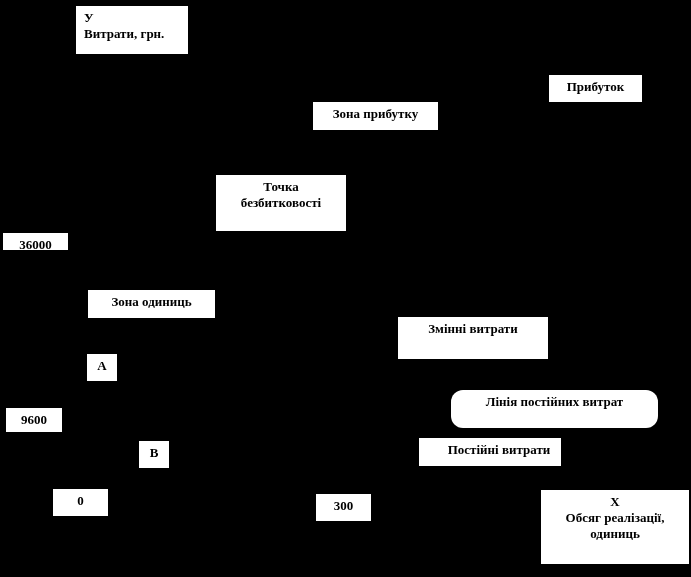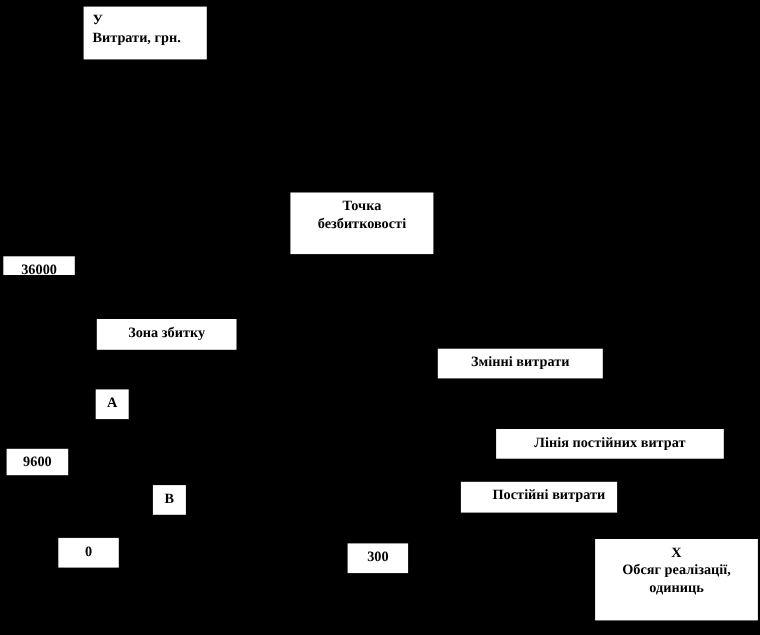--- a/index.html
+++ b/index.html
@@ -46,34 +46,36 @@
 
   <svg class="lines" viewBox="0 0 691 577">
 
     <line x1="150" y1="316" x2="170" y2="345" stroke="#000000" stroke-width="1"></line>
     <line x1="330" y1="130" x2="310" y2="160" stroke="#000000" stroke-width="1"></line>
   </svg>
 
   <div class="lbl left" style="left:76px; top:6px; width:112px; height:48px;">У
 Витрати, грн.</div>
 
+  <div class="lbl" style="left:549px; top:75px; width:93px; height:27px;">Прибуток</div>
 
+  <div class="lbl" style="left:313px; top:102px; width:125px; height:28px;">Зона прибутку</div>
 
-  <div class="lbl" style="left:216px; top:175px; width:130px; height:56px;margin-left:48px;">Точка
+  <div class="lbl" style="left:216px; top:175px; width:130px; height:56px;">Точка
 безбитковості</div>
 
   <div class="lbl" style="left:3px; top:233px; width:65px; height:17px;">36000</div>
 
-  <div class="lbl" style="left:88px; top:290px; width:127px; height:28px;">Зона збитку</div>
+  <div class="lbl" style="left:88px; top:290px; width:127px; height:28px;">Зона одиниць</div>
 
-  <div class="lbl" style="left:398px; top:317px; width:150px; height:27px;">Змінні витрати</div>
+  <div class="lbl" style="left:398px; top:317px; width:150px; height:42px;">Змінні витрати</div>
 
   <div class="lbl" style="left:87px; top:354px; width:30px; height:27px;">А</div>
 
-  <div class="lbl" style="left:451px; top:390px; width:207px; height:27px;">Лінія постійних витрат</div>
+  <div class="lbl" style="left:451px; top:390px; width:207px; height:38px;border-radius:12px;">Лінія постійних витрат</div>
 
   <div class="lbl" style="left:6px; top:408px; width:56px; height:24px;">9600</div>
 
   <div class="lbl" style="left:419px; top:438px; width:142px; height:28px;padding-left:26px;">Постійні витрати</div>
 
   <div class="lbl" style="left:139px; top:441px; width:30px; height:27px;">В</div>
 
   <div class="lbl" style="left:53px; top:489px; width:55px; height:27px;">0</div>
 
   <div class="lbl" style="left:316px; top:494px; width:55px; height:27px;">300</div>

